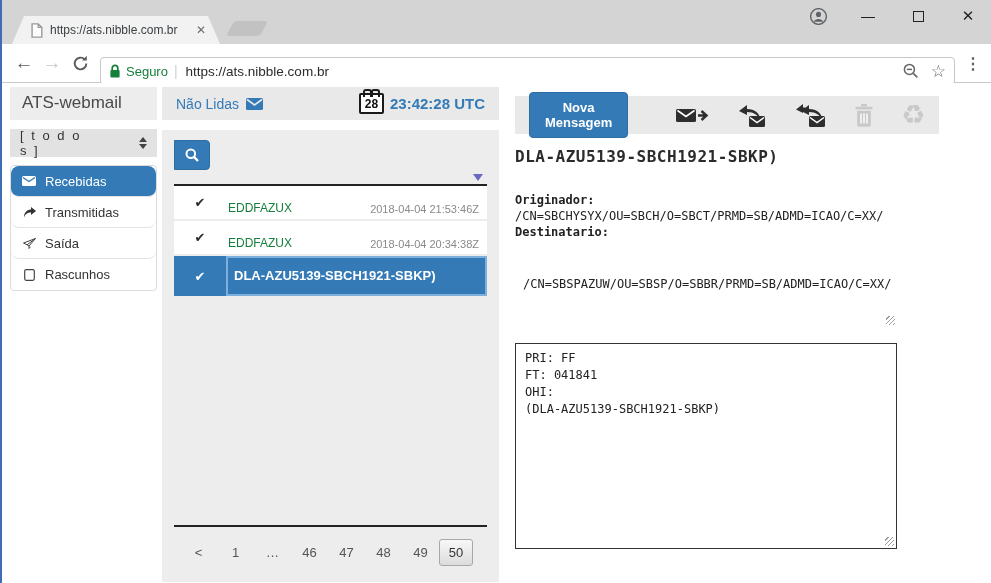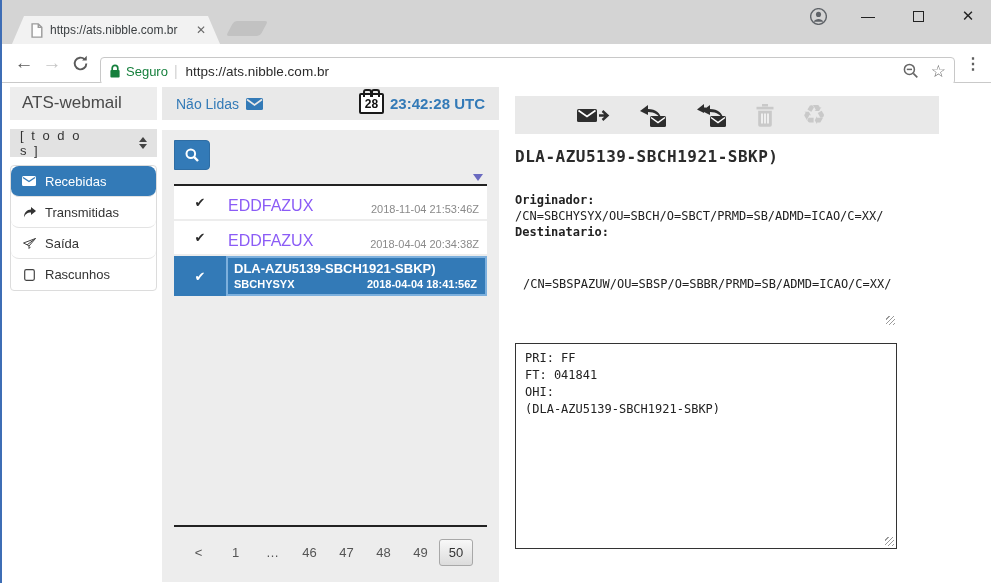--- a/index.html
+++ b/index.html
@@ -70,21 +70,21 @@
                      font-size:13px; color:#333; font-family:"Liberation Sans", sans-serif; background:#fff; outline:none; }
   .searchrow input::placeholder { color:#9a9a9a; }
   .search-btn { width:36px; background:#337ab7; border:1px solid #2e6da4; border-radius:0 4px 4px 0;
                 display:flex; align-items:center; justify-content:center; cursor:pointer; }
   .sortrow { height:14px; display:flex; justify-content:flex-end; align-items:center; padding-right:4px; }
   .sort-tri { width:0; height:0; border-left:5px solid transparent; border-right:5px solid transparent; border-top:7px solid #6a6ac0; }
   .maillist { border-top:2px solid #222; }
   .mailrow { display:flex; background:#fff; margin-bottom:2px; min-height:33px; cursor:pointer; }
   .mr-check { width:52px; display:flex; align-items:center; justify-content:center; color:#2b2b2b; font-size:13px; flex-shrink:0; }
   .mr-main { flex:1; display:flex; align-items:flex-end; justify-content:space-between; padding:3px 8px 4px 2px; }
-  .mr-sender { font-size:16px; color:#8b5cf6; }
+  .mr-sender { font-size:12px; color:#15803d; }
   .mr-date { font-size:11px; color:#8a8a8a; }
   .mailrow.selected { background:#337ab7; min-height:40px; }
   .mailrow.selected .mr-check { color:#fff; }
   .sel-main { flex:1; border:2px solid #7db0dd; padding:2px 8px 3px 6px; display:flex; flex-direction:column; justify-content:center; }
   .sel-title { color:#fff; font-size:13px; font-weight:bold; }
   .sel-sub { display:flex; justify-content:space-between; margin-top:2px; }
   .sel-sender, .sel-date { color:#fff; font-size:11px; font-weight:bold; }
   .mid-spacer { flex:1; }
   .pager { border-top:2px solid #222; padding:12px 6px 6px 6px; display:flex; align-items:center; }
   .pg { width:37px; text-align:center; font-size:13px; color:#555; cursor:pointer; }
@@ -257,38 +257,34 @@
       </div>
       <div class="sortrow">
           <span class="sort-tri"></span>
         </div>
 
       <div class="maillist">
         <div class="mailrow">
           <span class="mr-check">✔</span>
           <span class="mr-main">
             <span class="mr-sender">EDDFAZUX</span>
-            <span class="mr-date">2018-11-04 21:53:46Z</span>
+            <span class="mr-date">2018-04-04 21:53:46Z</span>
           </span>
         </div>
         <div class="mailrow">
           <span class="mr-check">✔</span>
           <span class="mr-main">
             <span class="mr-sender">EDDFAZUX</span>
             <span class="mr-date">2018-04-04 20:34:38Z</span>
           </span>
         </div>
         <div class="mailrow selected">
           <span class="mr-check">✔</span>
           <span class="sel-main">
             <span class="sel-title">DLA-AZU5139-SBCH1921-SBKP)</span>
-            <span class="sel-sub">
-              <span class="sel-sender">SBCHYSYX</span>
-              <span class="sel-date">2018-04-04 18:41:56Z</span>
-            </span>
           </span>
         </div>
       </div>
 
       <div class="mid-spacer"></div>
 
       <div class="pager">
         <span class="pg">&lt;</span>
         <span class="pg">1</span>
         <span class="pg">…</span>
@@ -297,20 +293,21 @@
         <span class="pg">48</span>
         <span class="pg">49</span>
         <span class="pg-cur">50</span>
       </div>
     </div>
   </div>
 
   <div class="viewer">
 
     <div class="toolbar">
+      <button class="btn-new">Nova Mensagem</button>
       <div class="tb-icons">
         <span class="tb-ic">
           <svg width="33" height="21" viewBox="0 0 33 21">
               <rect x="0" y="4" width="20" height="13" rx="1.5" fill="#2e2e2e"></rect>
               <path d="M1.5 5.5l8.5 6 8.5-6" fill="none" stroke="#fff" stroke-width="1.6"></path>
               <path d="M22 10.5h7M25.5 6l5 4.5-5 4.5" fill="none" stroke="#2e2e2e" stroke-width="2.4"></path>
             </svg>
         </span>
         <span class="tb-ic">
           <svg width="30" height="25" viewBox="0 0 30 25">

